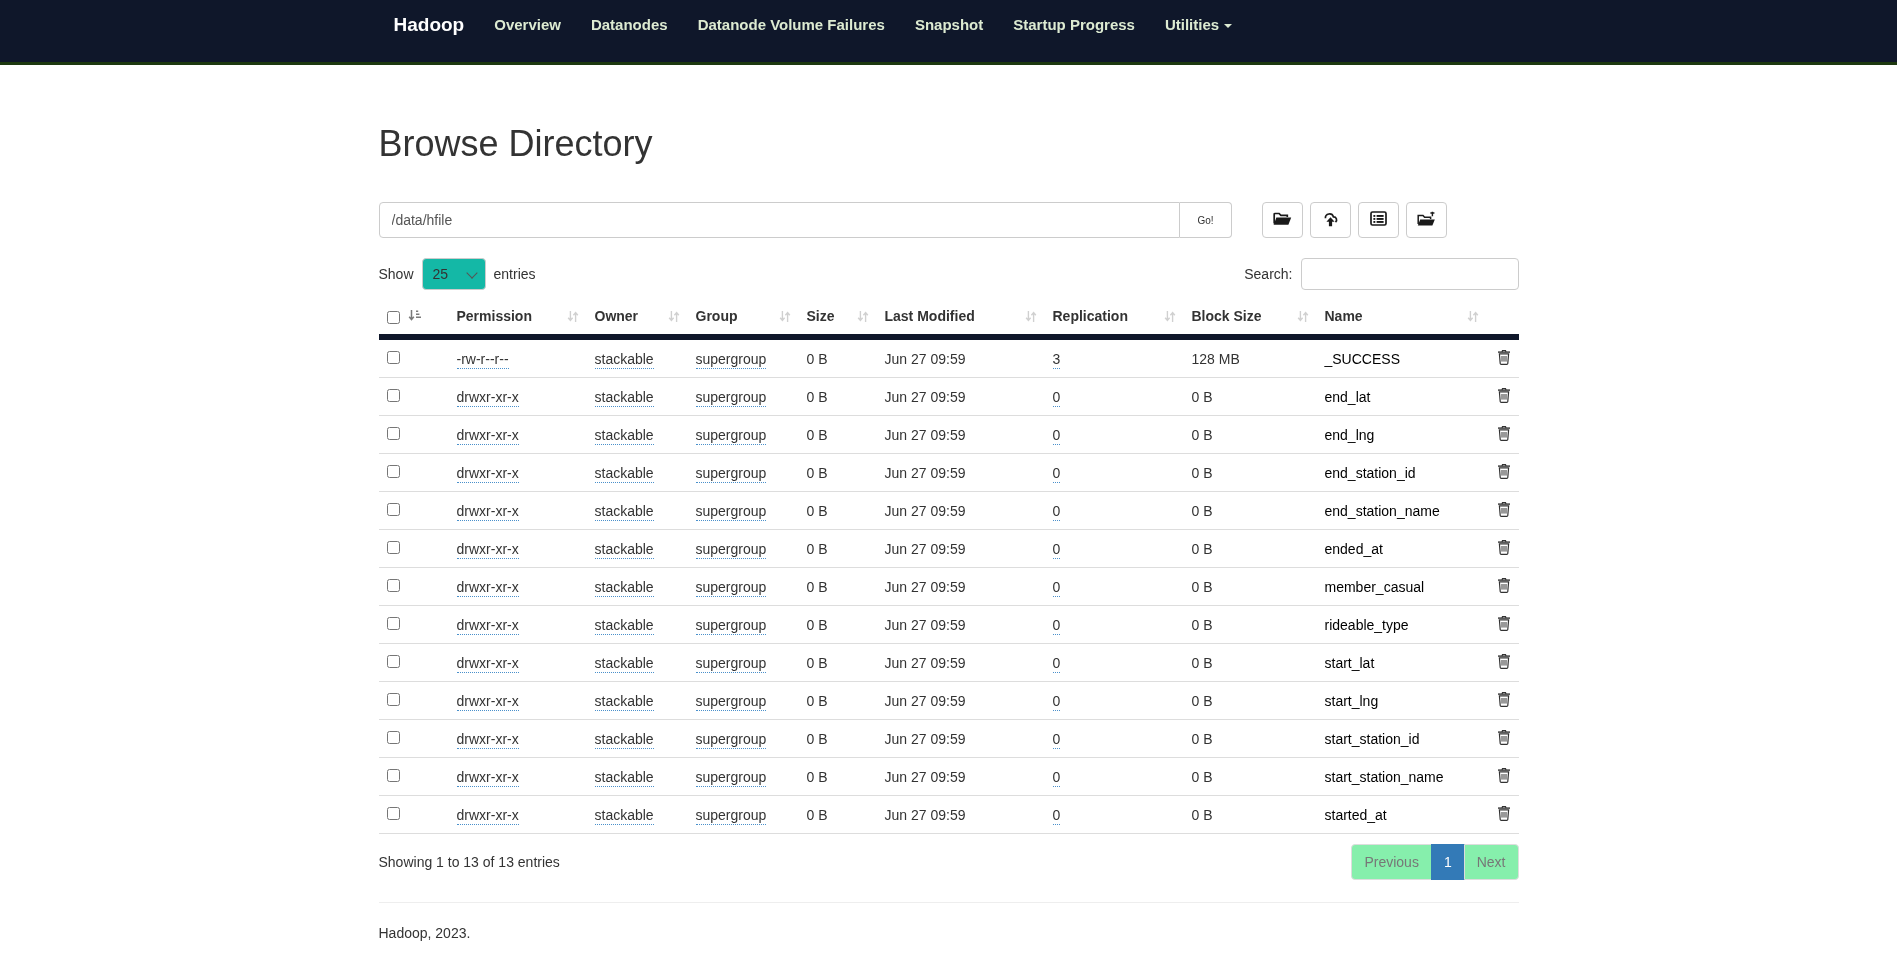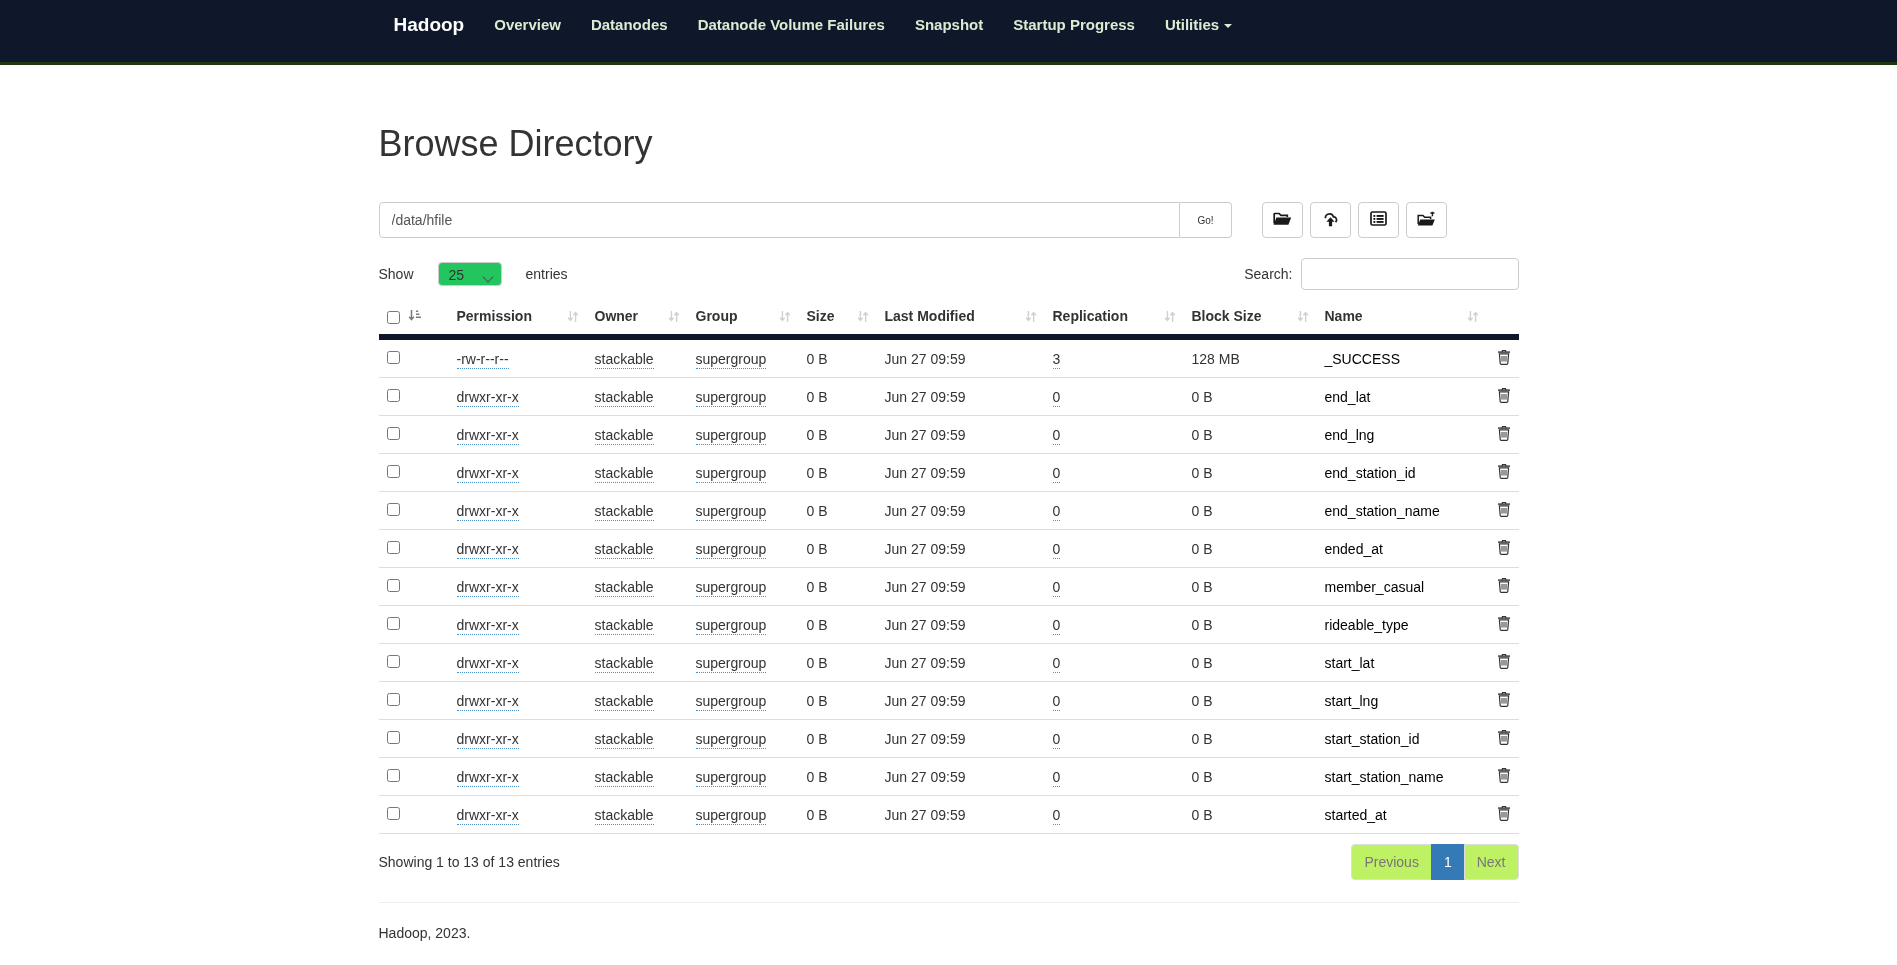--- a/index.html
+++ b/index.html
@@ -49,31 +49,31 @@
     border: 1px solid #ccc; border-left: none; border-radius: 0 4px 4px 0; cursor: pointer;
     font-family: "Liberation Sans", sans-serif;
   }
   .icon-actions { display: flex; gap: 7px; margin-left: 30px; }
   .icon-btn {
     width: 41px; height: 36px; background: #fff; border: 1px solid #ccc; border-radius: 4px;
     display: flex; align-items: center; justify-content: center; cursor: pointer; padding: 0;
   }
   
   .controls-row { display: flex; justify-content: space-between; align-items: center; margin-top: 20px; }
-  .show-entries { display: flex; align-items: center; gap: 24px; }
+  .show-entries { display: flex; align-items: center; gap: 8px; }
   .select-wrap { position: relative; display: inline-block; }
   .select-wrap::after {
     content: ""; position: absolute; right: 10px; top: 11px; width: 7px; height: 7px;
     border-right: 1.5px solid #555; border-bottom: 1.5px solid #555;
     transform: rotate(45deg); pointer-events: none;
   }
   .length-select {
-    appearance: none; -webkit-appearance: none; width: 64px; height: 24px;
+    appearance: none; -webkit-appearance: none; width: 64px; height: 32px;
     padding: 4px 22px 4px 10px; border: 1px solid #ccc; border-radius: 4px;
-    background: #22c55e; font-size: 14px; color: #333; font-family: "Liberation Sans", sans-serif;
+    background: #14b8a6; font-size: 14px; color: #333; font-family: "Liberation Sans", sans-serif;
   }
   .search-box { display: flex; align-items: center; gap: 8px; }
   .search-input {
     width: 218px; height: 32px; border: 1px solid #ccc; border-radius: 4px;
     padding: 5px 10px; font-size: 14px; font-family: "Liberation Sans", sans-serif; outline: none;
   }
   
   table.dir-table {
     width: 1140px; margin-top: 10px; border-collapse: collapse; table-layout: fixed;
     border-bottom: 1px solid #ddd;
@@ -89,21 +89,21 @@
   .editable { border-bottom: 1px dotted #4a90cb; padding-bottom: 1px; cursor: pointer; }
   a.file-link { color: #000000; text-decoration: none; cursor: pointer; }
   .trash-cell { text-align: right; }
   .trash-btn { background: none; border: none; padding: 0; cursor: pointer; line-height: 0; }
   
   .table-footer { display: flex; justify-content: space-between; align-items: center; margin-top: 10px; }
   .dt-info { font-size: 14px; color: #333; }
   .pagination { display: flex; list-style: none; margin: 0; padding: 0; }
   .pagination .page-btn {
     display: block; padding: 7px 12px; font-size: 14px; line-height: 20px;
-    background: #bef264; border: 1px solid #ddd; color: #777; text-decoration: none; cursor: pointer;
+    background: #86efac; border: 1px solid #ddd; color: #777; text-decoration: none; cursor: pointer;
   }
   .pagination li:first-child .page-btn { border-radius: 4px 0 0 4px; }
   .pagination li:last-child .page-btn { border-radius: 0 4px 4px 0; text-align: center; }
   .pagination li + li .page-btn { margin-left: -1px; }
   .pagination .active .page-btn { background: #337ab7; border-color: #337ab7; color: #fff; }
   hr.divider { border: none; border-top: 1px solid #eee; margin: 22px 0 0 0; }
   .page-footer { margin: 22px 0 0 0; padding-bottom: 26px; font-size: 14px; color: #333; }
 </style>
 </head>
 <body>

